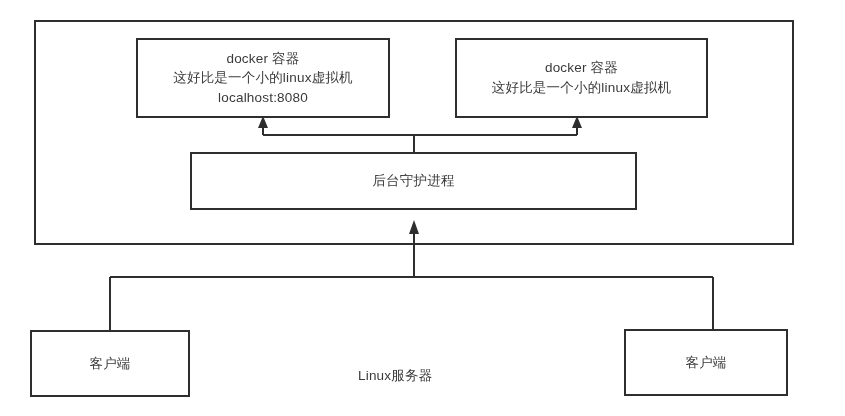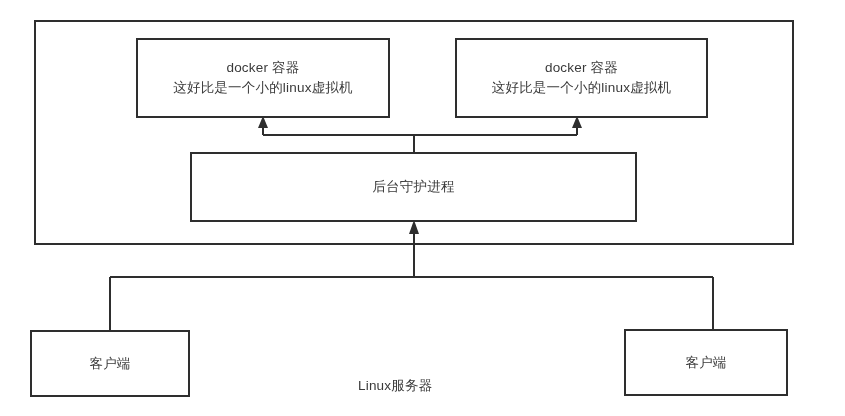--- a/index.html
+++ b/index.html
@@ -89,34 +89,35 @@
     <polygon points="414,220 409,234 419,234"></polygon>
 
     <line x1="110" y1="277" x2="713" y2="277"></line>
     <line x1="110" y1="277" x2="110" y2="330"></line>
     <line x1="713" y1="277" x2="713" y2="329"></line>
   </svg>
 
   <div class="box" style="left:136px; top:38px; width:254px; height:80px;">
     <span class="box-line">docker 容器</span>
     <span class="box-line">这好比是一个小的linux虚拟机</span>
+    <span class="box-line">localhost:8080</span>
   </div>
 
   <div class="box" style="left:455px; top:38px; width:253px; height:80px;">
     <span class="box-line">docker 容器</span>
     <span class="box-line">这好比是一个小的linux虚拟机</span>
   </div>
 
-  <div class="box" style="left:190px; top:152px; width:447px; height:70px;">
+  <div class="box" style="left:190px; top:152px; width:447px; height:58px;">
     <span class="box-line">后台守护进程</span>
   </div>
 
   <div class="box" style="left:30px; top:330px; width:160px; height:67px;">
     <span class="box-line">客户端</span>
   </div>
 
   <div class="box" style="left:624px; top:329px; width:164px; height:67px;">
     <span class="box-line">客户端</span>
   </div>
 
-  <span class="label-free" style="left:358px; top:367px;margin-top:10px;">Linux服务器</span>
+  <span class="label-free" style="left:358px; top:367px;">Linux服务器</span>
 
 </div>
 
 </body></html>

